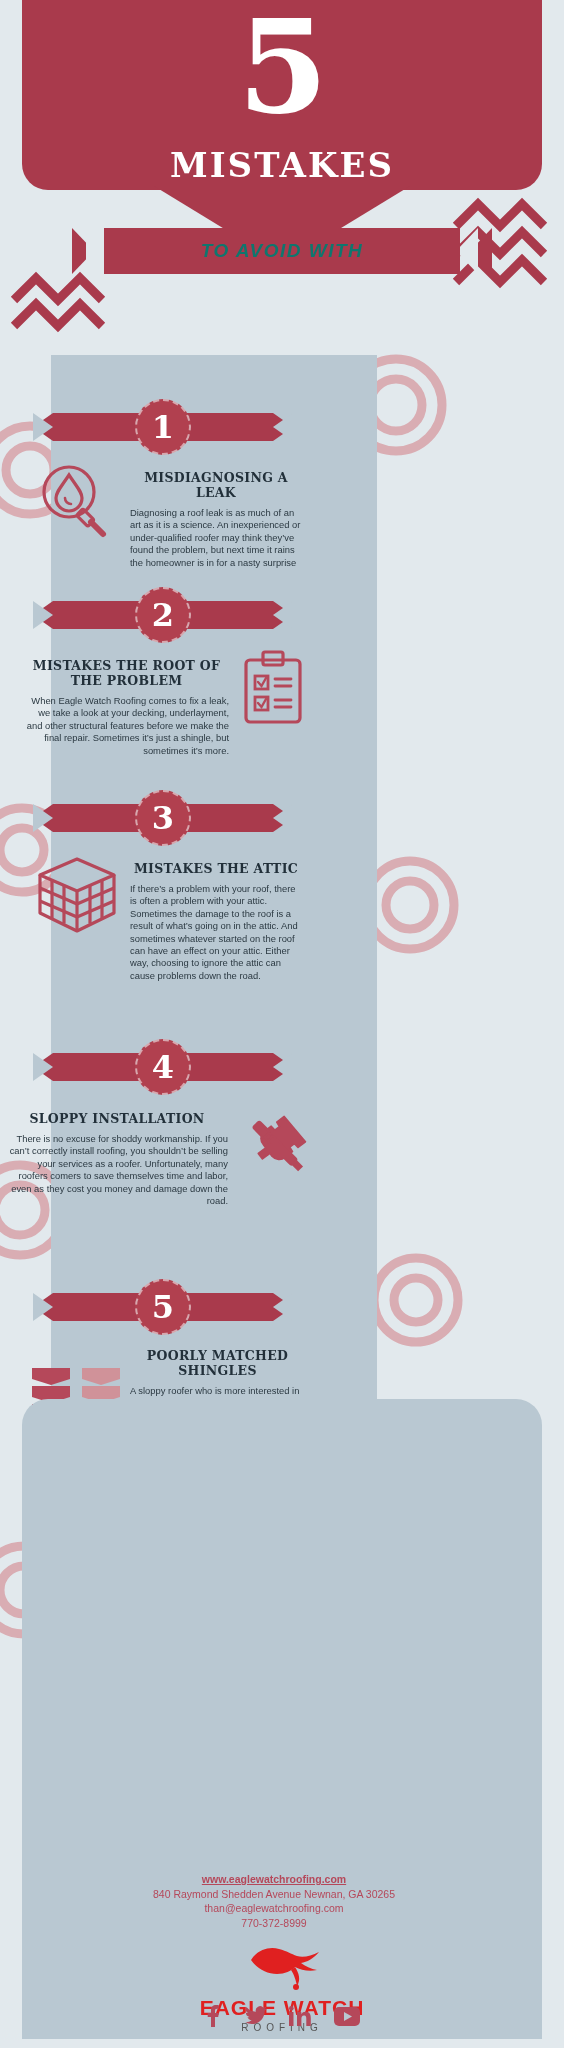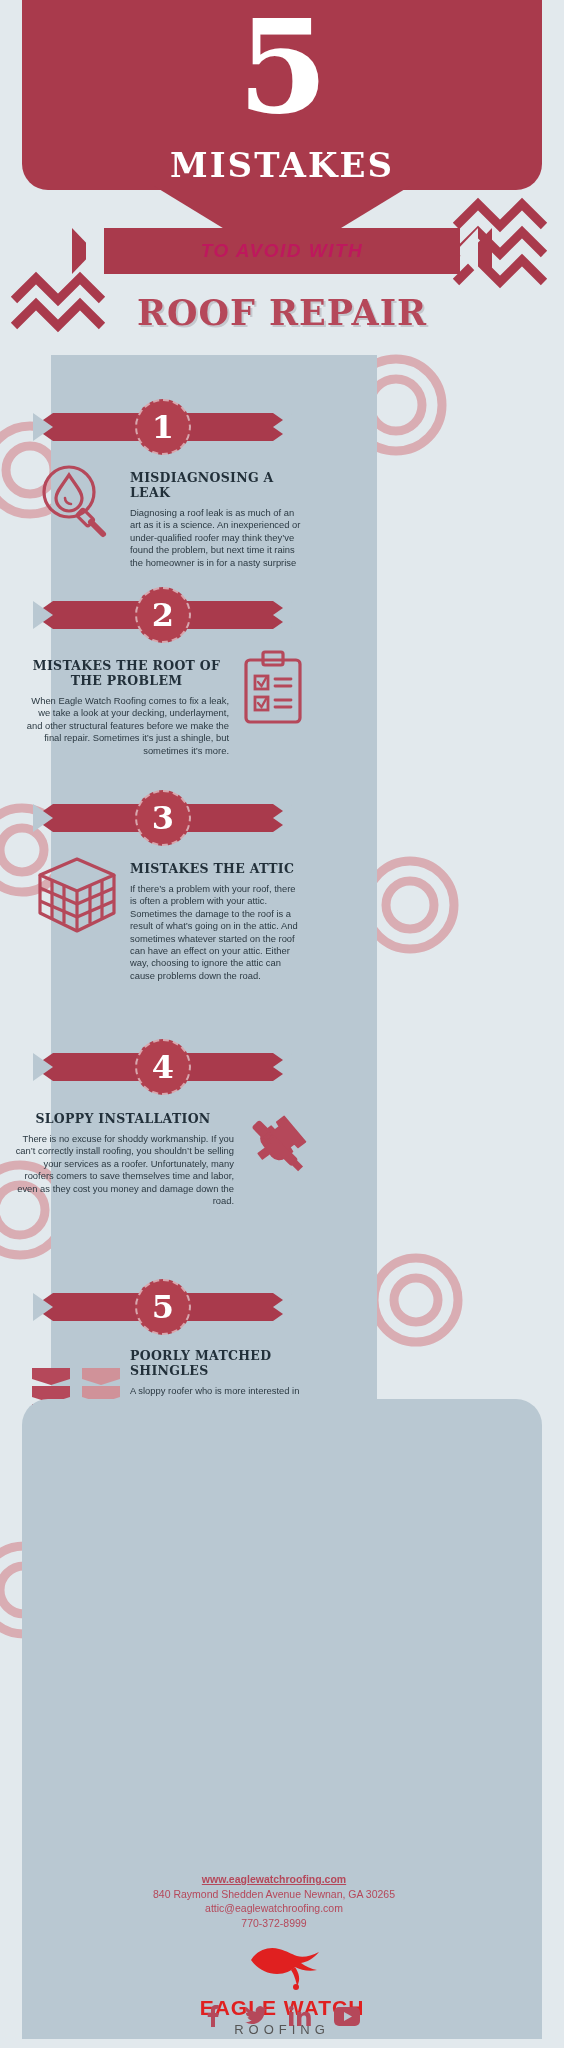--- a/index.html
+++ b/index.html
@@ -39,21 +39,21 @@
   .ribbon-body{
     position:absolute;left:32px;top:0;width:356px;height:46px;background:#a93a4c;
   }
   .ribbon-chev{position:absolute;top:0;width:0;height:0;}
   .chev-l{left:0;border-top:23px solid transparent;border-bottom:23px solid transparent;border-left:22px solid #a93a4c;}
   .chev-l2{left:14px;border-top:23px solid transparent;border-bottom:23px solid transparent;border-left:22px solid #e2e9ed;}
   .chev-r{right:0;border-top:23px solid transparent;border-bottom:23px solid transparent;border-right:22px solid #a93a4c;}
   .chev-r2{right:14px;border-top:23px solid transparent;border-bottom:23px solid transparent;border-right:22px solid #e2e9ed;}
   .ribbon-text{
     position:absolute;left:32px;top:0;width:356px;height:46px;line-height:46px;text-align:center;
-    color:#be185d;font-size:19px;font-weight:bold;font-style:italic;letter-spacing:1.5px;
+    color:#0f766e;font-size:19px;font-weight:bold;font-style:italic;letter-spacing:1.5px;
     font-family:"Liberation Sans",sans-serif;
   }
   .roof-repair{
     position:absolute;left:0;right:0;top:292px;text-align:center;
     color:#b5485a;font-family:"DejaVu Serif",serif;font-weight:bold;font-size:35px;
     letter-spacing:1px;text-shadow:2px 2px 0 rgba(140,140,150,.35);
   }
 
   
   .panel{
@@ -74,21 +74,21 @@
     background:#b1404f;border:2px dashed #d7a7ae;box-sizing:border-box;
     color:#fff;font-family:"DejaVu Serif",serif;font-weight:bold;font-size:32px;
     line-height:52px;text-align:center;
   }
 
   
   .row{position:absolute;left:0;width:326px;}
   .rtext{position:absolute;}
   .rhead{
     color:#22303a;font-family:"DejaVu Serif",serif;font-weight:bold;font-size:12.5px;
-    letter-spacing:.3px;margin:0 0 7px 0;line-height:15px;
+    letter-spacing:.3px;margin:0 0 7px 0;line-height:15px;text-align:center;
   }
   .rbody{
     color:#2b3942;font-size:9.4px;line-height:12.4px;margin:0;
     font-family:"Liberation Sans",sans-serif;
   }
   .t-left{text-align:left;}
   .t-right{text-align:right;}
   .t-center{text-align:center;}
   .ricon{position:absolute;}
 
@@ -99,21 +99,21 @@
   }
   .fcontact{position:absolute;left:0;right:16px;top:1872px;text-align:center;}
   .fline{color:#b5485a;font-size:10.5px;line-height:14.5px;font-family:"Liberation Sans",sans-serif;}
   .fline.url{text-decoration:underline;font-weight:bold;}
   .logo-wrap{position:absolute;left:0;right:0;top:1940px;text-align:center;}
   .logo-text{
     color:#e02020;font-size:21px;font-weight:bold;letter-spacing:1px;
     font-family:"Liberation Sans",sans-serif;
   }
   .logo-sub{
-    color:#555;font-size:13px;letter-spacing:5px;margin-top:2px;
+    color:#555;font-size:10px;letter-spacing:5px;margin-top:2px;
     font-family:"Liberation Sans",sans-serif;
   }
   .social{position:absolute;left:0;right:0;top:2005px;text-align:center;}
   .social span{display:inline-block;margin:0 9px;vertical-align:middle;}
 </style>
 </head>
 <body>
 
 <div class="page">
 
@@ -153,21 +153,20 @@
   <div class="mistakes-word">MISTAKES</div>
 
   <div class="ribbon-wrap">
     <div class="ribbon-chev chev-l"></div>
     <div class="ribbon-chev chev-l2"></div>
     <div class="ribbon-chev chev-r"></div>
     <div class="ribbon-chev chev-r2"></div>
     <div class="ribbon-body"></div>
     <div class="ribbon-text">TO AVOID WITH</div>
   </div>
-  <div class="roof-repair">ROOF REPAIR</div>
 
   <div class="panel"></div>
 
   <div class="num-block" style="top:385px;">
     <div class="nr-band"></div>
     <div class="nr-tip nr-tip-l"></div>
     <div class="nr-tip nr-tip-l2"></div>
     <div class="nr-tip nr-tip-r"></div>
     <div class="nr-tip nr-tip-r2"></div>
     <div class="nr-circle">1</div>
@@ -242,21 +241,21 @@
 
   <div class="num-block" style="top:1025px;">
     <div class="nr-band"></div>
     <div class="nr-tip nr-tip-l"></div>
     <div class="nr-tip nr-tip-l2"></div>
     <div class="nr-tip nr-tip-r"></div>
     <div class="nr-tip nr-tip-r2"></div>
     <div class="nr-circle">4</div>
   </div>
   <div class="row" style="top:1103px;">
-    <div class="rtext t-right" style="left:12px;top:8px;width:222px;">
+    <div class="rtext t-right" style="left:6px;top:8px;width:222px;">
       <p class="rhead t-center">SLOPPY INSTALLATION</p>
       <p class="rbody">There is no excuse for shoddy workmanship. If you can’t correctly install roofing, you shouldn’t be selling your services as a roofer. Unfortunately, many roofers comers to save themselves time and labor, even as they cost you money and damage down the road.</p>
     </div>
     <div class="ricon" style="left:246px;top:10px;">
       <svg width="66" height="70" viewBox="0 0 66 70">
         <g stroke="#b5485a" fill="#b5485a">
           <path d="M50 4 l-8 8 4 5 -5 5 -5 -4 -8 8 c-4 5 -3 12 2 16 l3 3 -8 8 6 6 8 -8 3 3 c5 4 12 4 16 -1 l8 -8 -4 -5 5 -5 5 4 8 -8 z" transform="translate(-6,-2) scale(.82) rotate(8 33 33)" stroke-width="2" stroke-linejoin="round"></path>
           <g transform="rotate(-45 33 35)">
             <rect x="29" y="2" width="9" height="15" rx="2" stroke-width="2"></rect>
             <rect x="30.5" y="17" width="6" height="5" stroke-width="2"></rect>
@@ -294,21 +293,21 @@
     <div class="rtext t-left" style="left:130px;top:0px;width:175px;">
       <p class="rhead">POORLY MATCHED SHINGLES</p>
       <p class="rbody">A sloppy roofer who is more interested in saving time than doing the job right will pick a shingle that doesn’t really fit with your roof. On the other hand, experienced roofers like Eagle Watch Roofing will do everything we can to make the patch as unnoticeable as possible.</p>
     </div>
   </div>
 
   <div class="footer"></div>
   <div class="fcontact">
     <div class="fline url">www.eaglewatchroofing.com</div>
     <div class="fline">840 Raymond Shedden Avenue Newnan, GA 30265</div>
-    <div class="fline">attic@eaglewatchroofing.com</div>
+    <div class="fline">than@eaglewatchroofing.com</div>
     <div class="fline">770-372-8999</div>
   </div>
 
   <div class="logo-wrap">
     <svg width="130" height="52" viewBox="0 0 130 52">
       <path d="M34 20 C40 10, 52 6, 62 9 C70 11, 74 14, 80 16 C86 18, 94 16, 102 12
                C96 19, 90 22, 84 23 C88 26, 94 29, 100 30 C92 32, 84 30, 78 27
                C74 31, 68 34, 60 34 C50 34, 40 29, 34 20 Z" fill="#e02020"></path>
       <path d="M78 27 C82 33, 84 40, 80 46 C79 41, 77 34, 74 30 Z" fill="#e02020"></path>
       <circle cx="79" cy="47" r="3" fill="#e02020"></circle>

